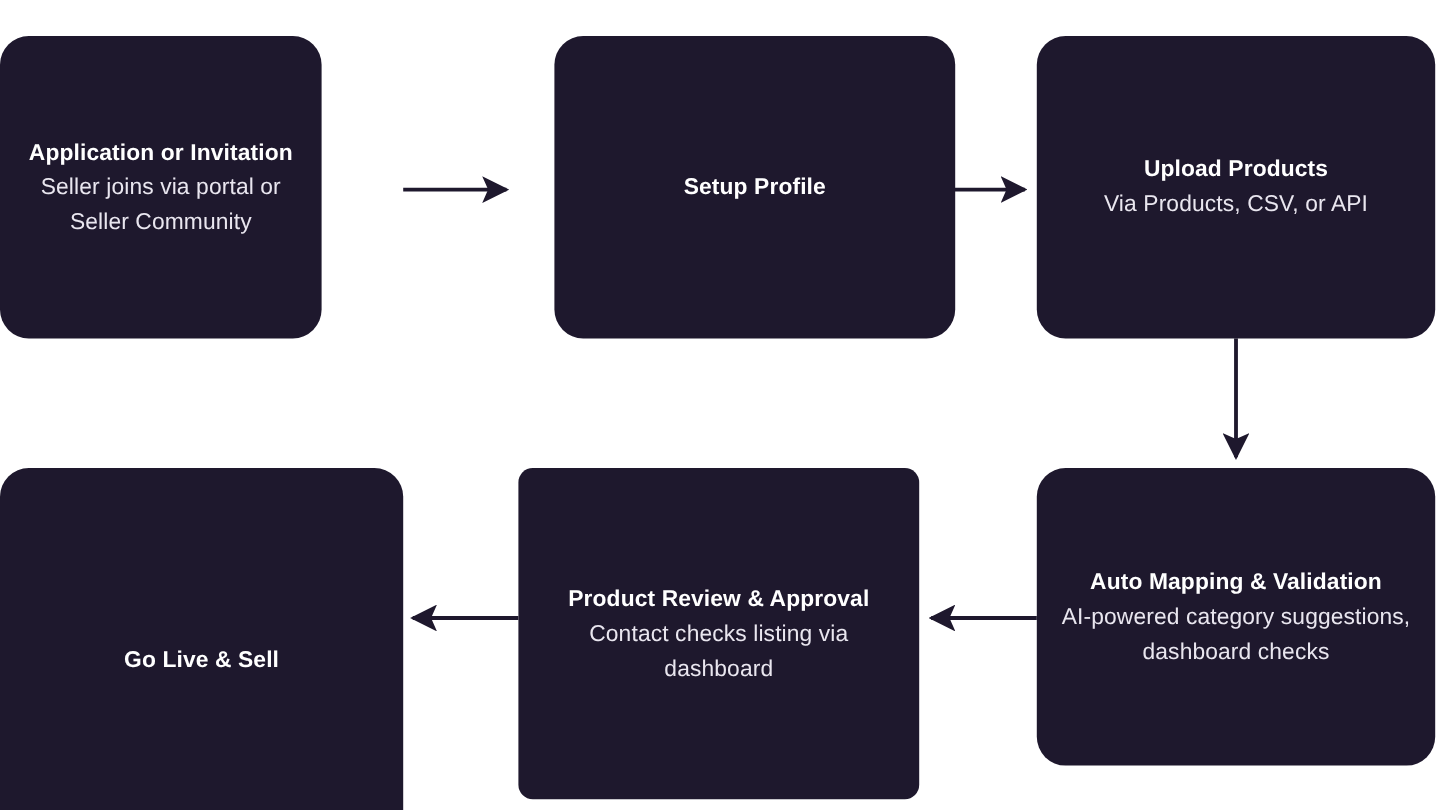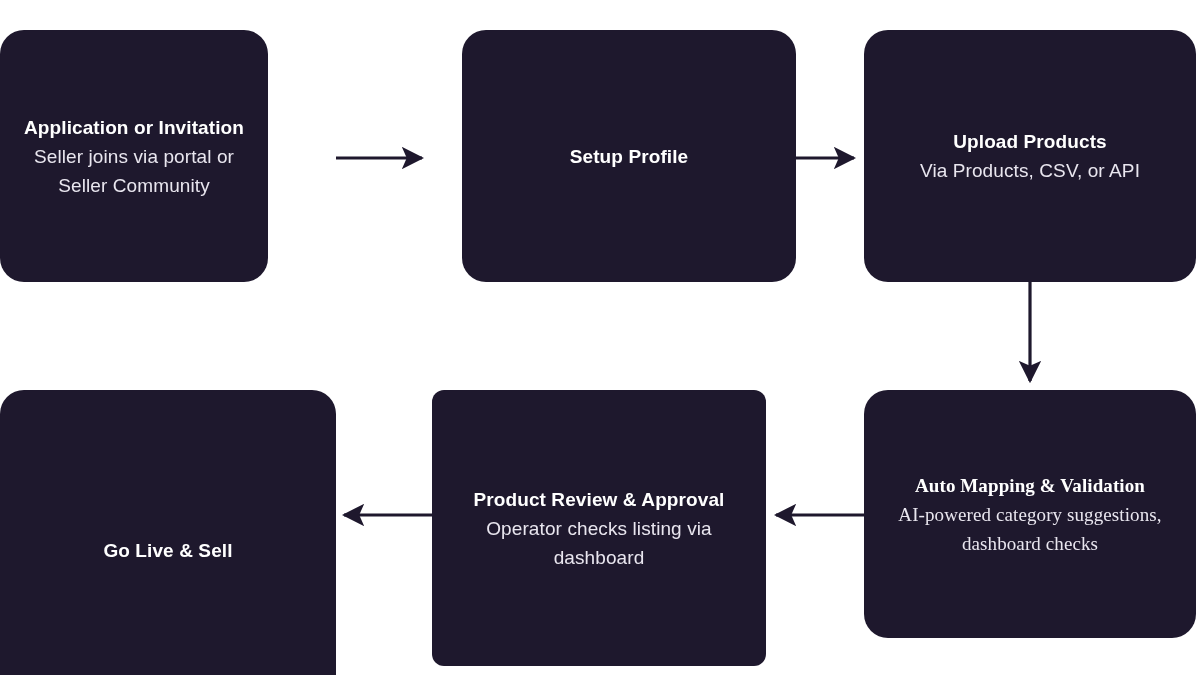--- a/index.html
+++ b/index.html
@@ -51,21 +51,21 @@
     font-size: 19px;
     line-height: 29px;
     letter-spacing: 0.1px;
     margin: 0;
   }
 
   
   #node-application  { left: 0px;   top: 30px;  width: 268px; height: 252px; }
   #node-setup        { left: 432px; top: 30px;  width: 334px; height: 252px; margin-left: 30px; }
   #node-upload       { left: 864px; top: 30px;  width: 332px; height: 252px; }
-  #node-automapping  { left: 864px; top: 390px; width: 332px; height: 248px; font-family: Liberation Serif, serif; }
+  #node-automapping  { left: 864px; top: 390px; width: 332px; height: 248px; }
   #node-review       { left: 432px; top: 390px; width: 334px; height: 276px; border-radius: 12px; }
   #node-golive       { left: 0px;   top: 390px; width: 336px; height: 320px; }
 </style>
 </head>
 <body>
 
 <div id="canvas">
 
   <svg class="flow-svg" viewBox="0 0 1200 675" xmlns="http://www.w3.org/2000/svg">
     <defs>
@@ -109,20 +109,20 @@
     <div class="node-desc">Via Products, CSV, or API</div>
   </div>
 
   <div class="node" id="node-automapping">
     <div class="node-title">Auto Mapping &amp; Validation</div>
     <div class="node-desc">AI-powered category suggestions, dashboard checks</div>
   </div>
 
   <div class="node" id="node-review">
     <div class="node-title">Product Review &amp; Approval</div>
-    <div class="node-desc">Operator checks listing via dashboard</div>
+    <div class="node-desc">Contact checks listing via dashboard</div>
   </div>
 
   <div class="node" id="node-golive">
     <div class="node-title">Go Live &amp; Sell</div>
   </div>
 
 </div>
 
 </body></html>

